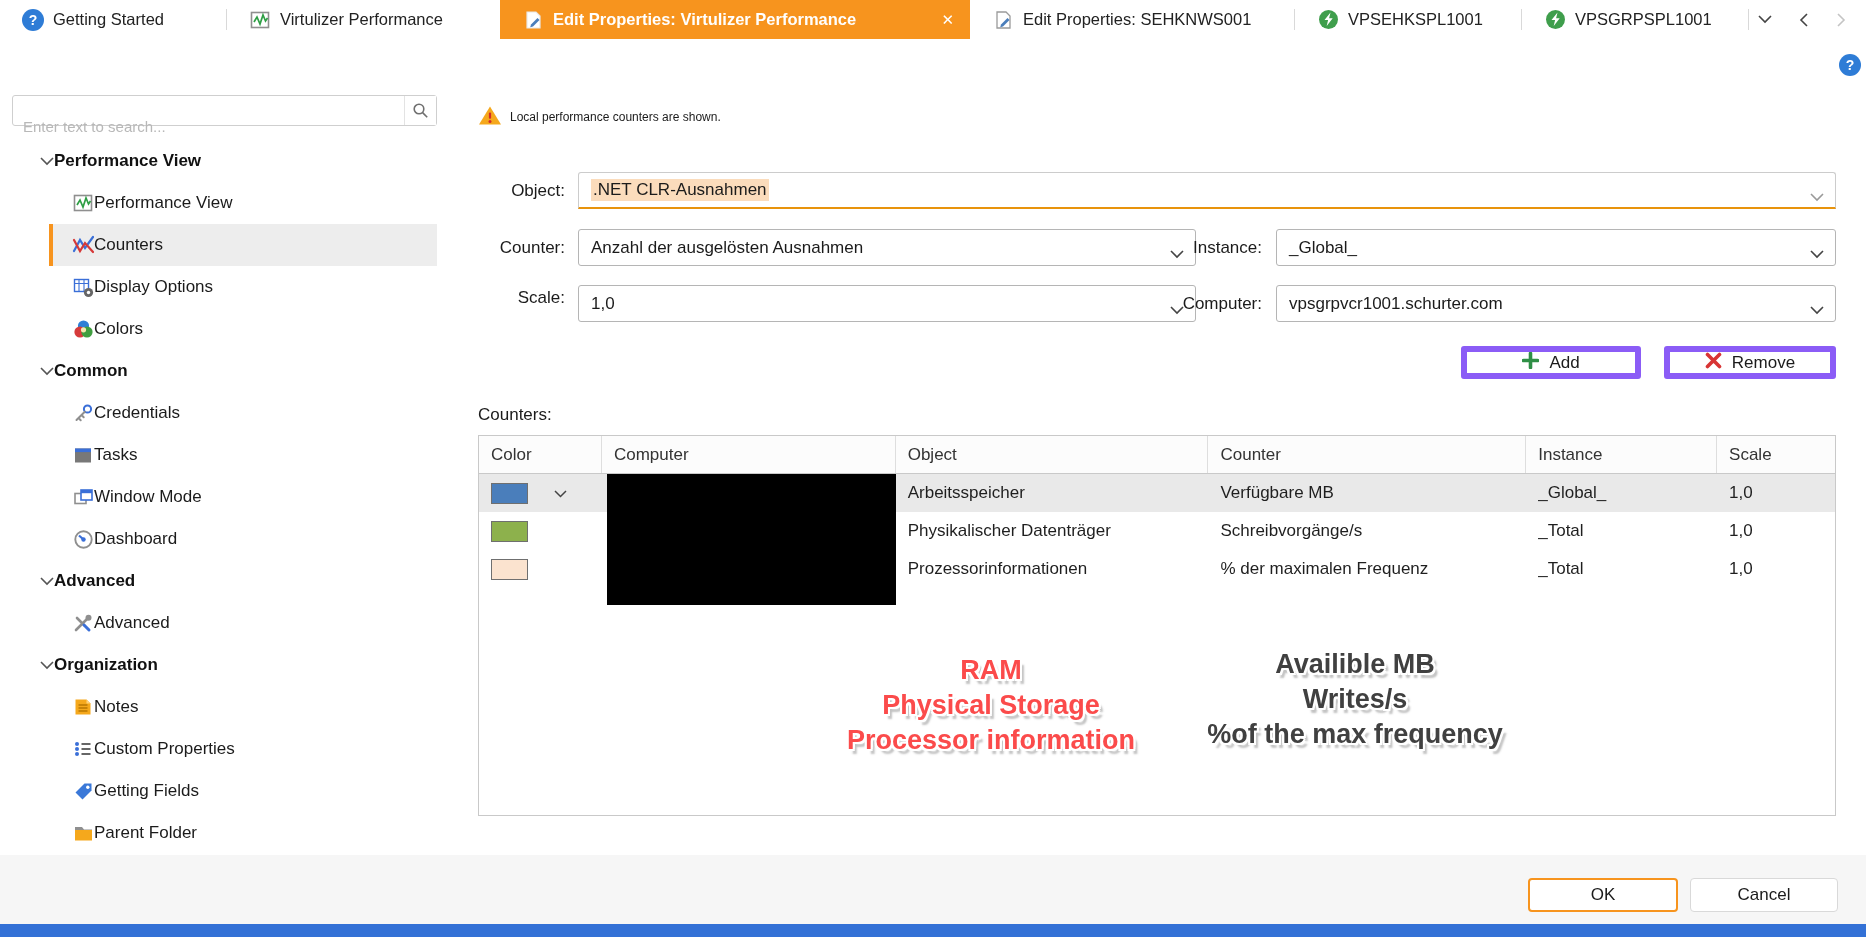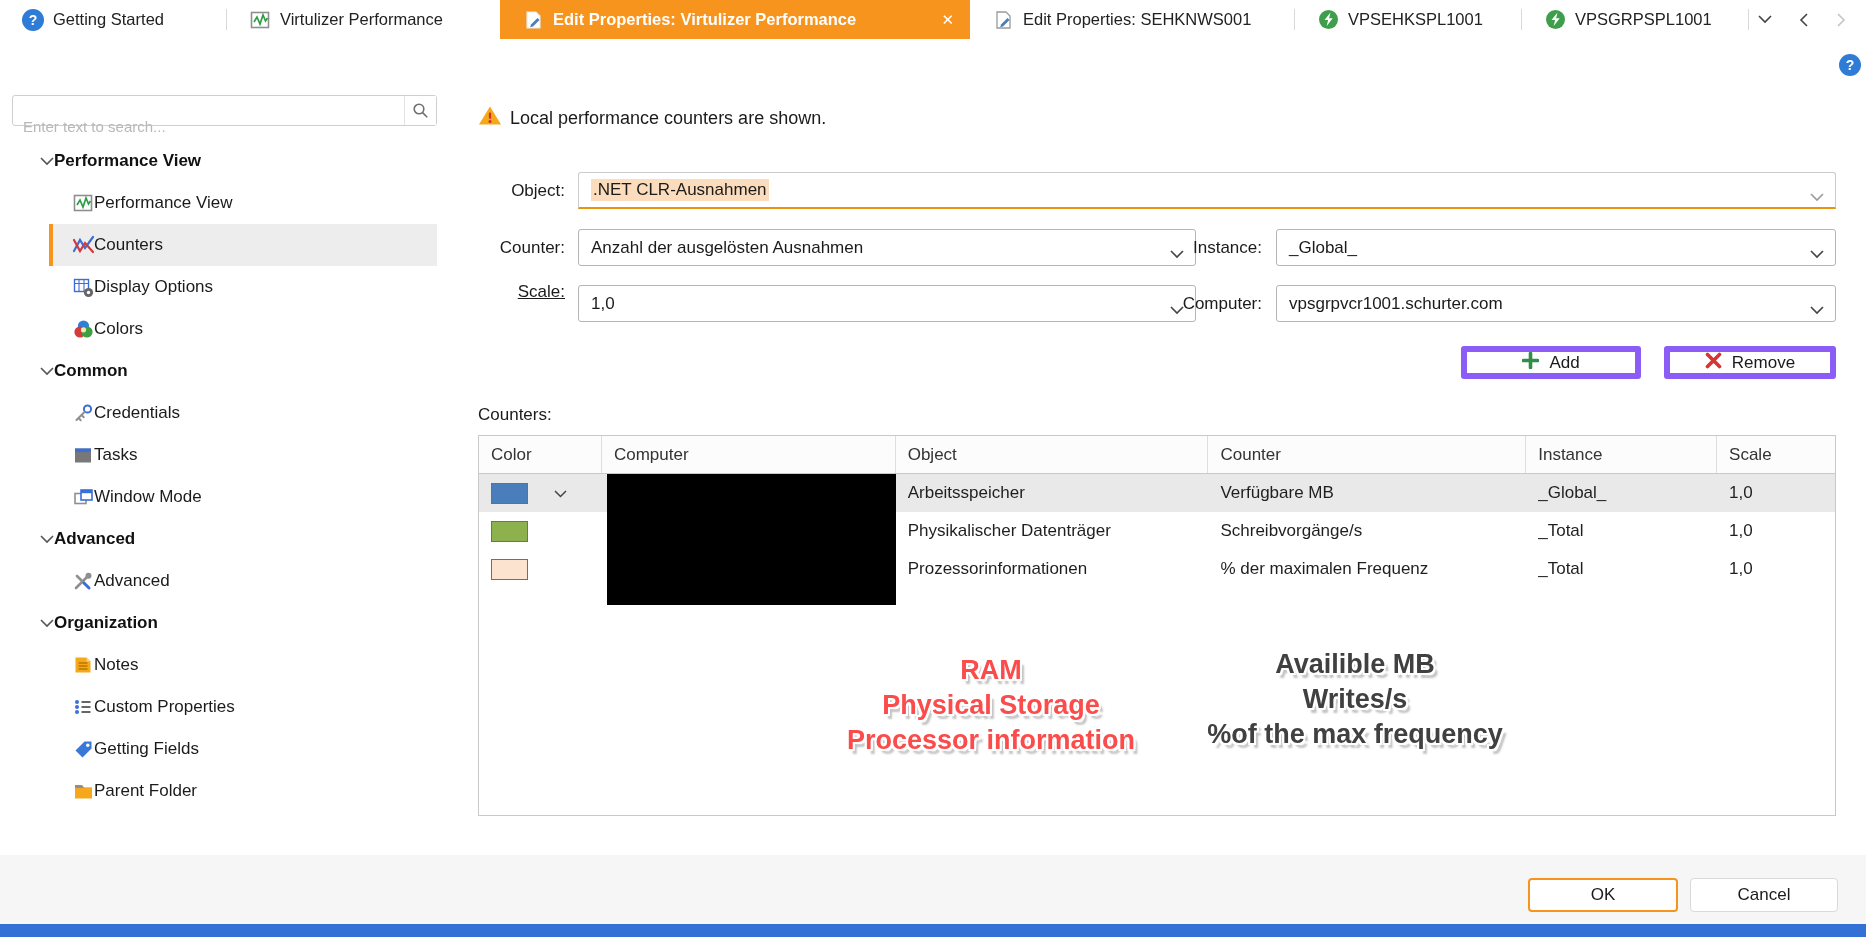--- a/index.html
+++ b/index.html
@@ -33,21 +33,21 @@
   .tree { position:absolute; left:0; top:140px; width:450px; }
   .trow { position:relative; height:42px; display:flex; align-items:center; }
   .trow .inner { position:relative; z-index:1; display:flex; align-items:center; }
   .trow.group .inner { padding-left:40px; font-weight:bold; font-size:17px; color:#111; }
   .trow.item .inner { padding-left:72px; font-size:17px; color:#1b1b1b; }
   .trow.selected::before { content:''; position:absolute; left:49px; right:13px; top:0; bottom:0;
                            background:#ededed; border-left:4px solid #f7941e; }
   .ticon { width:22px; height:20px; display:flex; align-items:center; justify-content:center; flex:0 0 auto; }
 
   
-  .warnrow { position:absolute; left:478px; top:105px; display:flex; align-items:center; gap:8px; font-size:18px; }
+  .warnrow { position:absolute; left:478px; top:105px; display:flex; align-items:center; gap:8px; font-size:12px; }
   .flabel { position:absolute; font-size:17px; color:#1b1b1b; text-align:right; }
   .combo { position:absolute; height:37px; background:#fff; border:1px solid #b5b5b5; border-radius:3px;
            display:flex; align-items:center; padding:0 30px 0 12px; font-size:17px; }
   .combo .chev { position:absolute; right:11px; top:14px; }
   .combo.objfocus { border-color:#cccccc; border-bottom:2px solid #e8930c; border-radius:3px 3px 0 0; }
   .hl { background:#fbdcbc; padding:1px 2px; }
 
   .btn { position:absolute; height:33px; background:#fff; border:6px solid #8b5cf6; border-radius:3px;
          display:flex; align-items:center; justify-content:center; gap:10px; font-size:17px; color:#1b1b1b; }
 
@@ -264,20 +264,32 @@
       <span class="ticon">
             <svg width="21" height="21">
               <rect x="2" y="6.5" width="11" height="10" fill="#fff" stroke="#8f8f8f" stroke-width="1.6"></rect>
               <rect x="8" y="3" width="11" height="10" fill="#fff" stroke="#3a6fd8" stroke-width="1.6"></rect>
               <rect x="8" y="3" width="11" height="3.2" fill="#3a6fd8"></rect>
             </svg>
           </span>
       <span>Window Mode</span>
         </span>
     </div>
+    <div class="trow item">
+        <span class="inner">
+      <span class="ticon">
+            <svg width="21" height="21">
+              <circle cx="10.5" cy="10.5" r="8.2" fill="none" stroke="#8f8f8f" stroke-width="1.9"></circle>
+              <path d="M10.5 10.5L6 6.5" stroke="#3a6fd8" stroke-width="2.2"></path>
+              <circle cx="10.5" cy="10.5" r="2.2" fill="#3a6fd8"></circle>
+            </svg>
+          </span>
+      <span>Dashboard</span>
+        </span>
+    </div>
     <div class="trow group">
         <span class="inner">
       <svg width="14" height="9">
             <path d="M1 1l6 6 6-6" stroke="#555" stroke-width="1.6" fill="none"></path>
           </svg>
       <span>Advanced</span>
         </span>
     </div>
     <div class="trow item">
         <span class="inner">
@@ -377,21 +389,21 @@
   </div>
 
   <div class="flabel" style="left:1130px; width:132px; top:238px;">Instance:</div>
   <div class="combo" style="left:1276px; top:229px; width:560px;">
     <span>_Global_</span>
     <span class="chev"><svg width="14" height="9">
           <path d="M1 1l6 6 6-6" stroke="#444" stroke-width="1.6" fill="none"></path>
         </svg></span>
   </div>
 
-  <div class="flabel" style="left:440px; width:125px; top:282px;text-decoration:underline;">Scale:</div>
+  <div class="flabel" style="left:440px; width:125px; top:288px;">Scale:</div>
   <div class="combo" style="left:578px; top:285px; width:618px;">
     <span>1,0</span>
     <span class="chev"><svg width="14" height="9">
           <path d="M1 1l6 6 6-6" stroke="#444" stroke-width="1.6" fill="none"></path>
         </svg></span>
   </div>
 
   <div class="flabel" style="left:1130px; width:132px; top:294px;">Computer:</div>
   <div class="combo" style="left:1276px; top:285px; width:560px;">
     <span>vpsgrpvcr1001.schurter.com</span>

